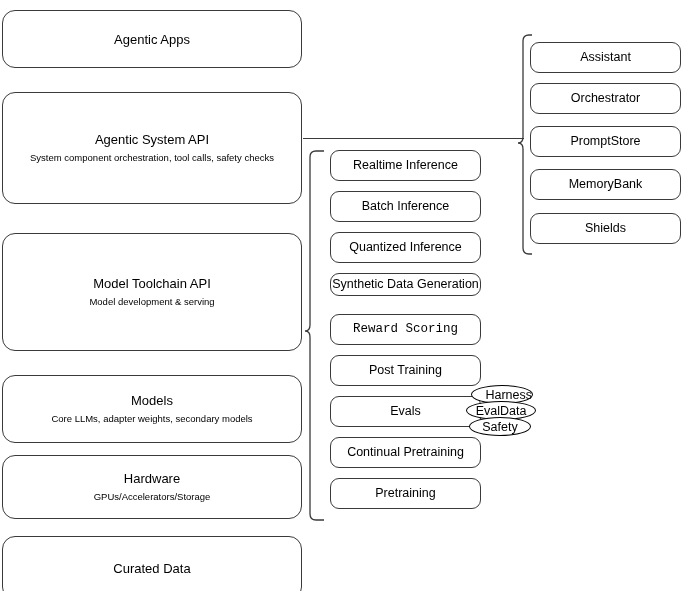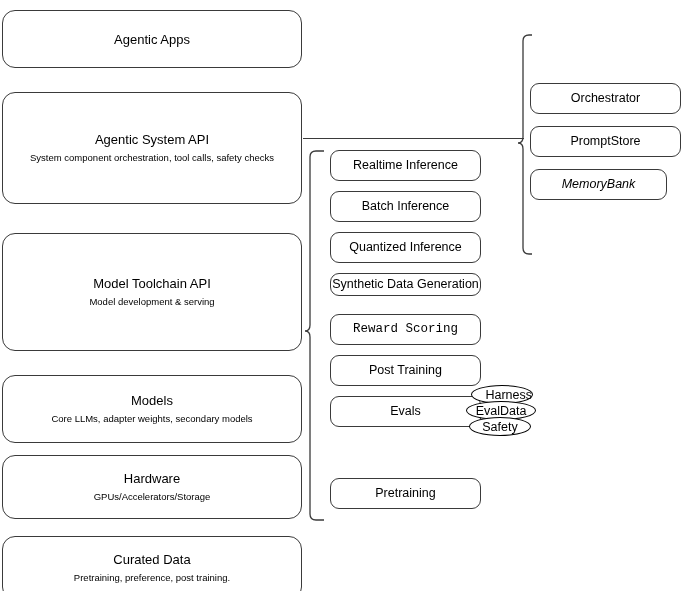--- a/index.html
+++ b/index.html
@@ -112,21 +112,20 @@
     <div class="layer-sub">Core LLMs, adapter weights, secondary models</div>
   </div>
 
   <div class="layer-box" style="left:2px; top:447px; width:300px; height:64px;">
     <div class="layer-title">Hardware</div>
     <div class="layer-sub">GPUs/Accelerators/Storage</div>
   </div>
 
   <div class="layer-box" style="left:2px; top:528px; width:300px; height:64px;">
     <div class="layer-title">Curated Data</div>
-    <div class="layer-sub">Pretraining, preference, post training.</div>
   </div>
 
   <div class="connector" style="left:303px; top:129.5px; width:221px; height:1.3px;"></div>
 
   <svg class="bracket" style="left:303px; top:140px; width:24px; height:380px;" viewBox="0 0 24 380">
     <path d="M 21 3 L 13 3 Q 7 3 7 9 L 7 177 Q 7 183 2 183 Q 7 183 7 189 L 7 366 Q 7 372 13 372 L 21 372"></path>
   </svg>
 
   <svg class="bracket" style="left:510px; top:24px; width:24px; height:228px;" viewBox="0 0 24 228">
     <path d="M 22 3 L 19 3 Q 13 3 13 9 L 13 105 Q 13 111 8 111 Q 13 111 13 117 L 13 216 Q 13 222 19 222 L 22 222"></path>
@@ -146,37 +145,46 @@
   </div>
   <div class="pill" style="left:330px; top:306px; width:151px; height:31px;font-family:Liberation Mono, monospace;">
     <span>Reward Scoring</span>
   </div>
   <div class="pill" style="left:330px; top:347px; width:151px; height:31px;">
     <span>Post Training</span>
   </div>
   <div class="pill" style="left:330px; top:388px; width:151px; height:31px;">
     <span>Evals</span>
   </div>
+  <div class="pill" style="left:330px; top:429px; width:151px; height:31px;">
+    <span>Continual Pretraining</span>
+  </div>
   <div class="pill" style="left:330px; top:470px; width:151px; height:31px;">
     <span>Pretraining</span>
   </div>
 
   <div class="ellipse" style="left:471px; top:377px; width:62px; height:19px;justify-content:flex-end;">
     <span>Harness</span>
   </div>
   <div class="ellipse" style="left:466px; top:393px; width:70px; height:19px;">
     <span>EvalData</span>
   </div>
   <div class="ellipse" style="left:469px; top:409px; width:62px; height:19px;">
     <span>Safety</span>
   </div>
 
+  <div class="pill" style="left:530px; top:34px; width:151px; height:31px;">
+    <span>Assistant</span>
+  </div>
   <div class="pill" style="left:530px; top:75px; width:151px; height:31px;">
     <span>Orchestrator</span>
   </div>
   <div class="pill" style="left:530px; top:118px; width:151px; height:31px;">
     <span>PromptStore</span>
   </div>
-  <div class="pill" style="left:530px; top:161px; width:137px; height:31px;font-style:italic;">
+  <div class="pill" style="left:530px; top:161px; width:151px; height:31px;">
     <span>MemoryBank</span>
+  </div>
+  <div class="pill" style="left:530px; top:205px; width:151px; height:31px;">
+    <span>Shields</span>
   </div>
 
 </div>
 
 </body></html>

